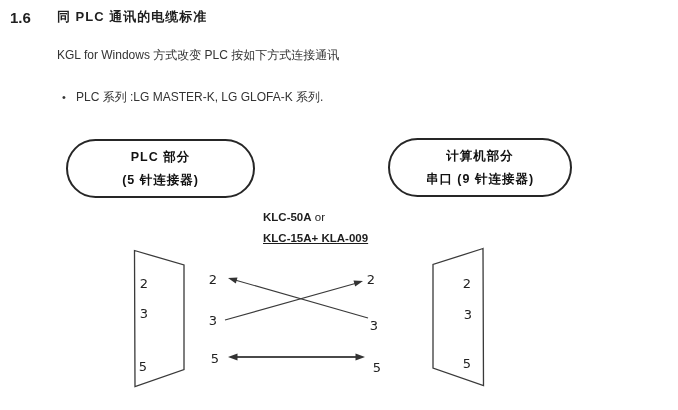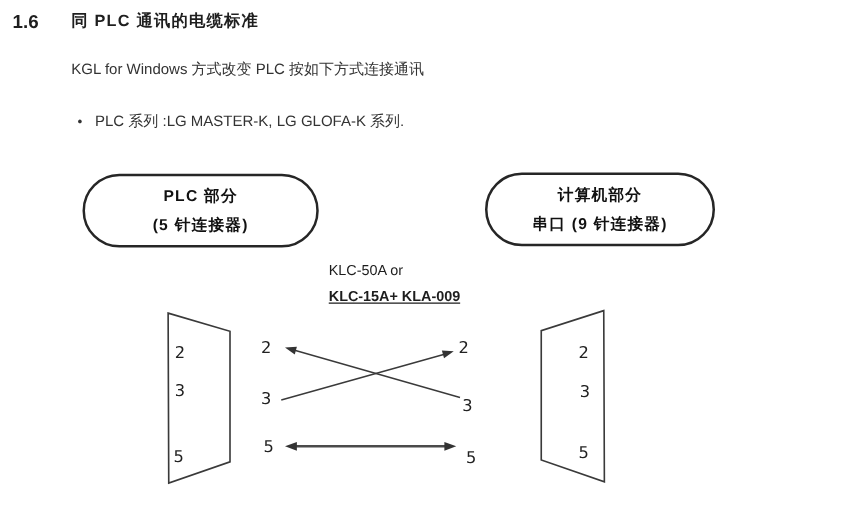--- a/index.html
+++ b/index.html
@@ -46,21 +46,21 @@
     text-align: center;
   }
   .stadium .bx-line { font-size: 12.5px; font-weight: bold; color: #111; letter-spacing: 1px; }
   .stadium.left-box  { left: 66px;  top: 139px; width: 185px; height: 55px; }
   .stadium.right-box { left: 388px; top: 138px; width: 180px; height: 55px; text-align: center; }
 
   
   .cable-label { position: absolute; left: 263px; font-size: 11.5px; color: #1d1d1d; }
   .cable-label.l1 { top: 211px; }
   .cable-label.l2 { top: 232px; font-weight: bold; text-decoration: underline; }
-  .cable-label .bold { font-weight: normal; }
+  .cable-label .bold { font-weight: bold; }
   .cable-label .normal { font-weight: normal; }
 
   
   .diagram-svg { position: absolute; left: 0; top: 0; }
   .diagram-svg polygon.shape { fill: none; stroke: #3a3a3a; stroke-width: 1.3; }
   .diagram-svg line.wire { stroke: #3a3a3a; stroke-width: 1.2; }
   .diagram-svg line.wire.thick { stroke: #4a4a4a; stroke-width: 1.9; }
   .diagram-svg polygon.head { fill: #333; stroke: none; }
 
   .pin {

